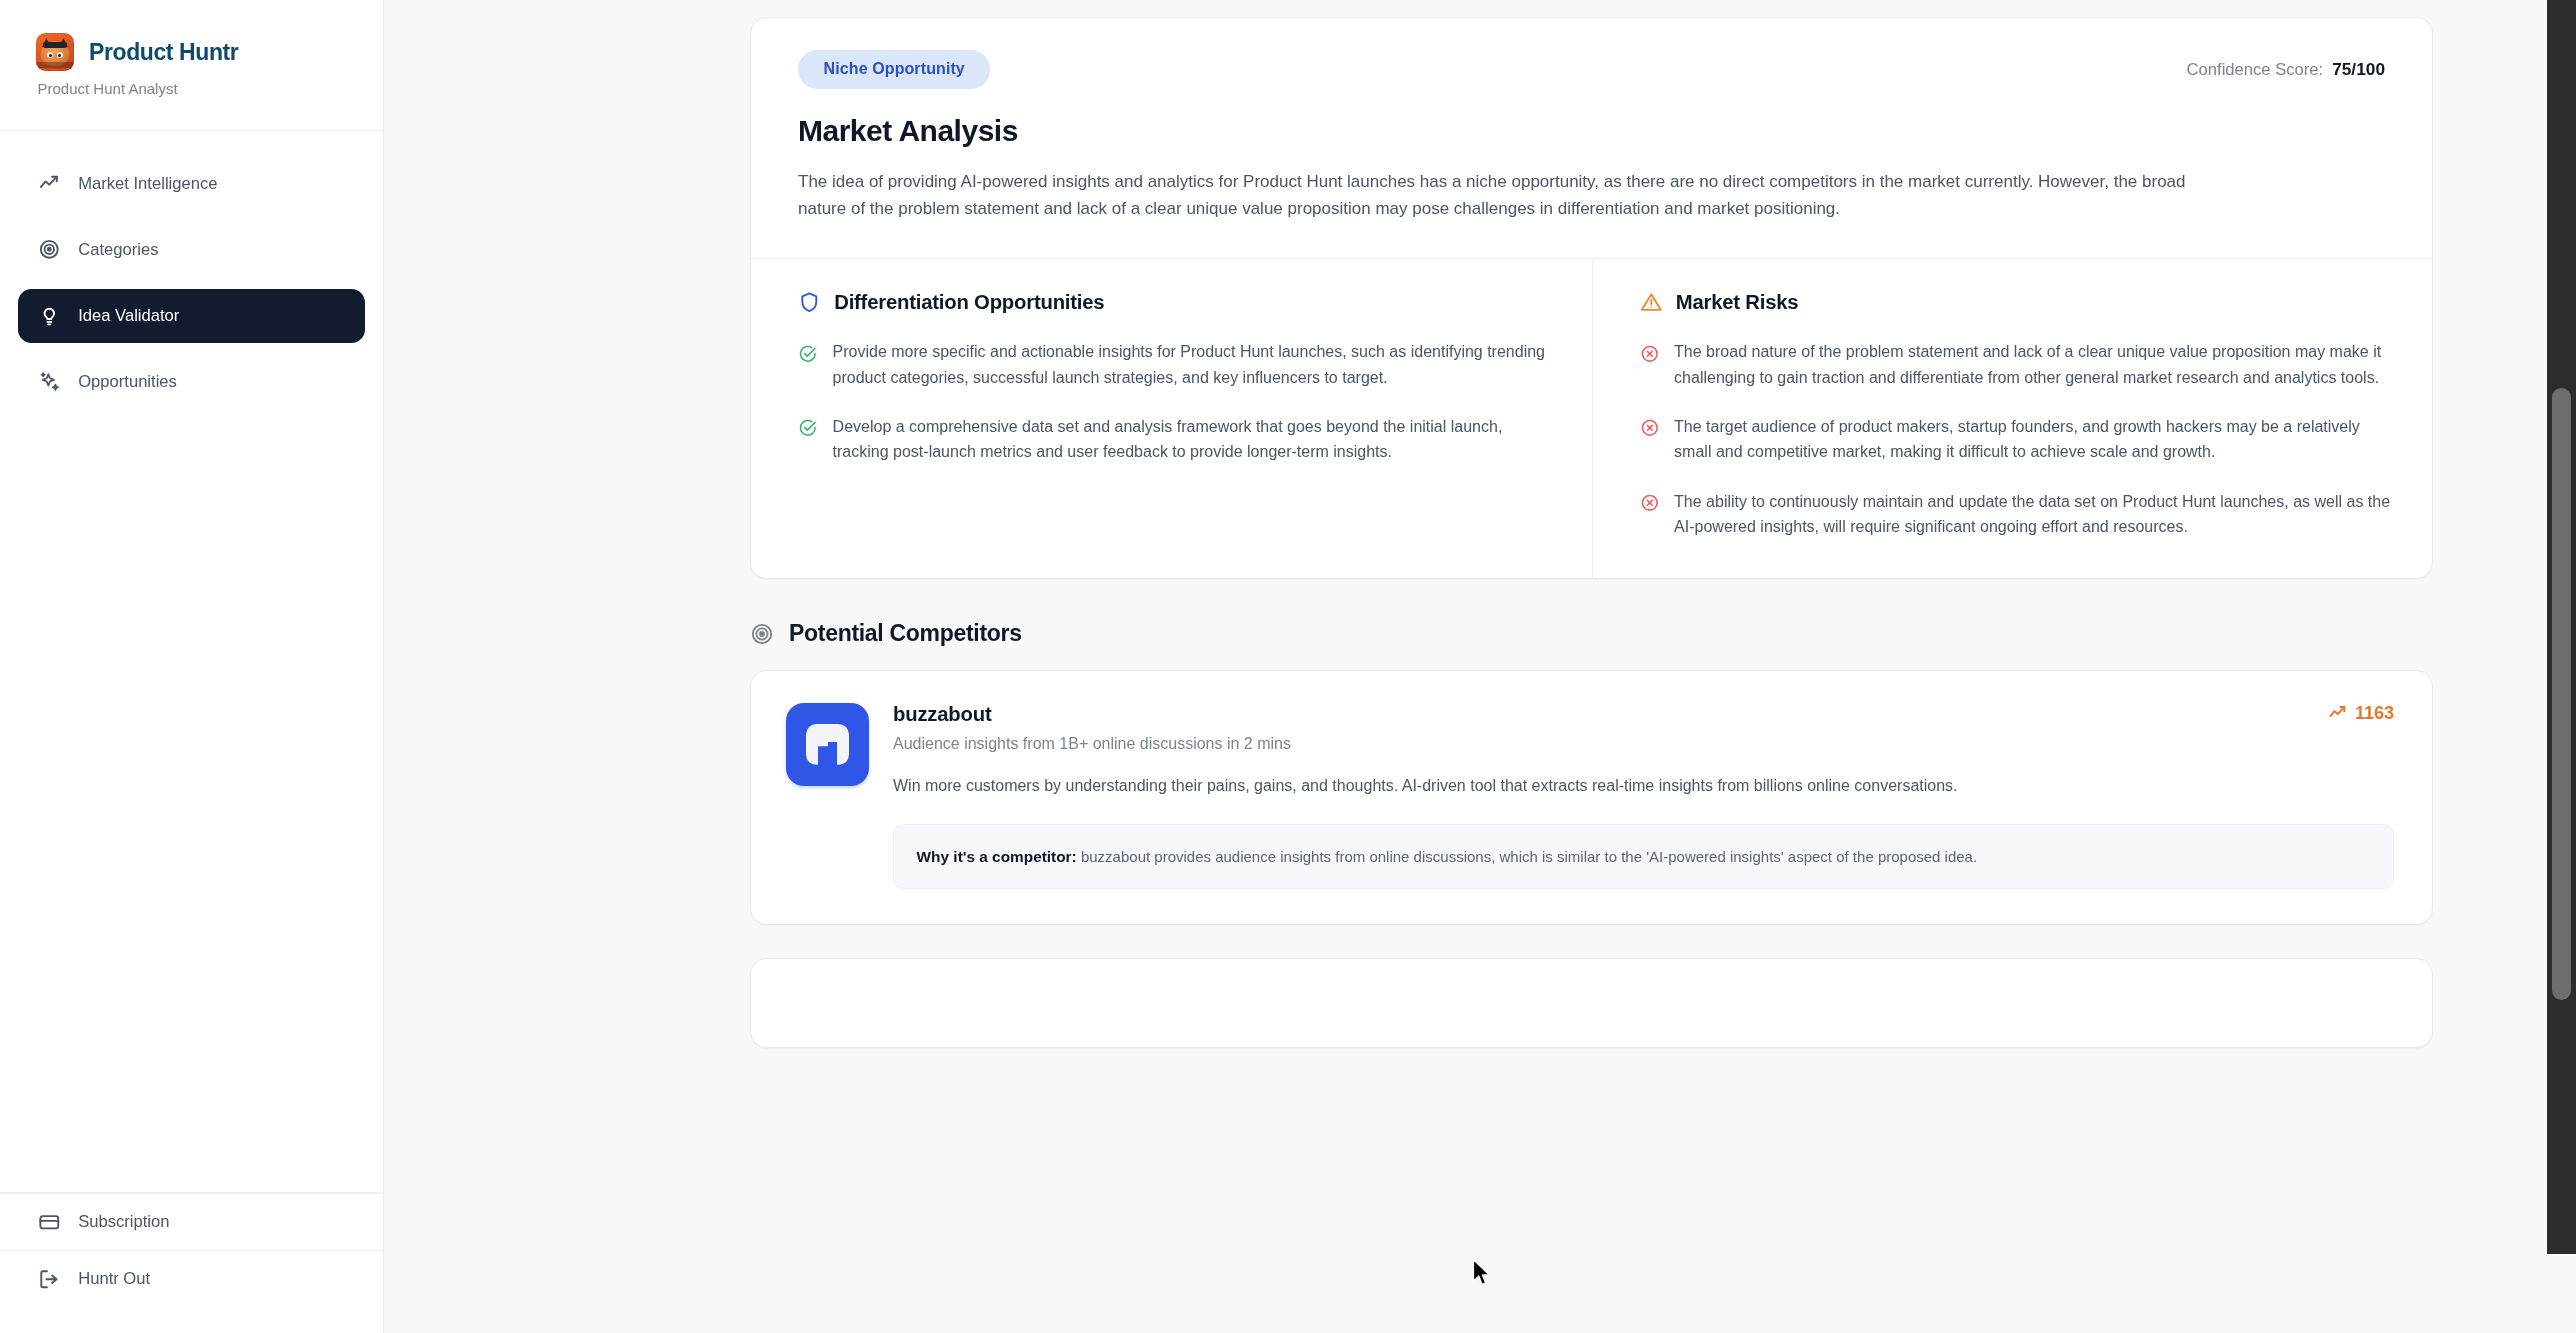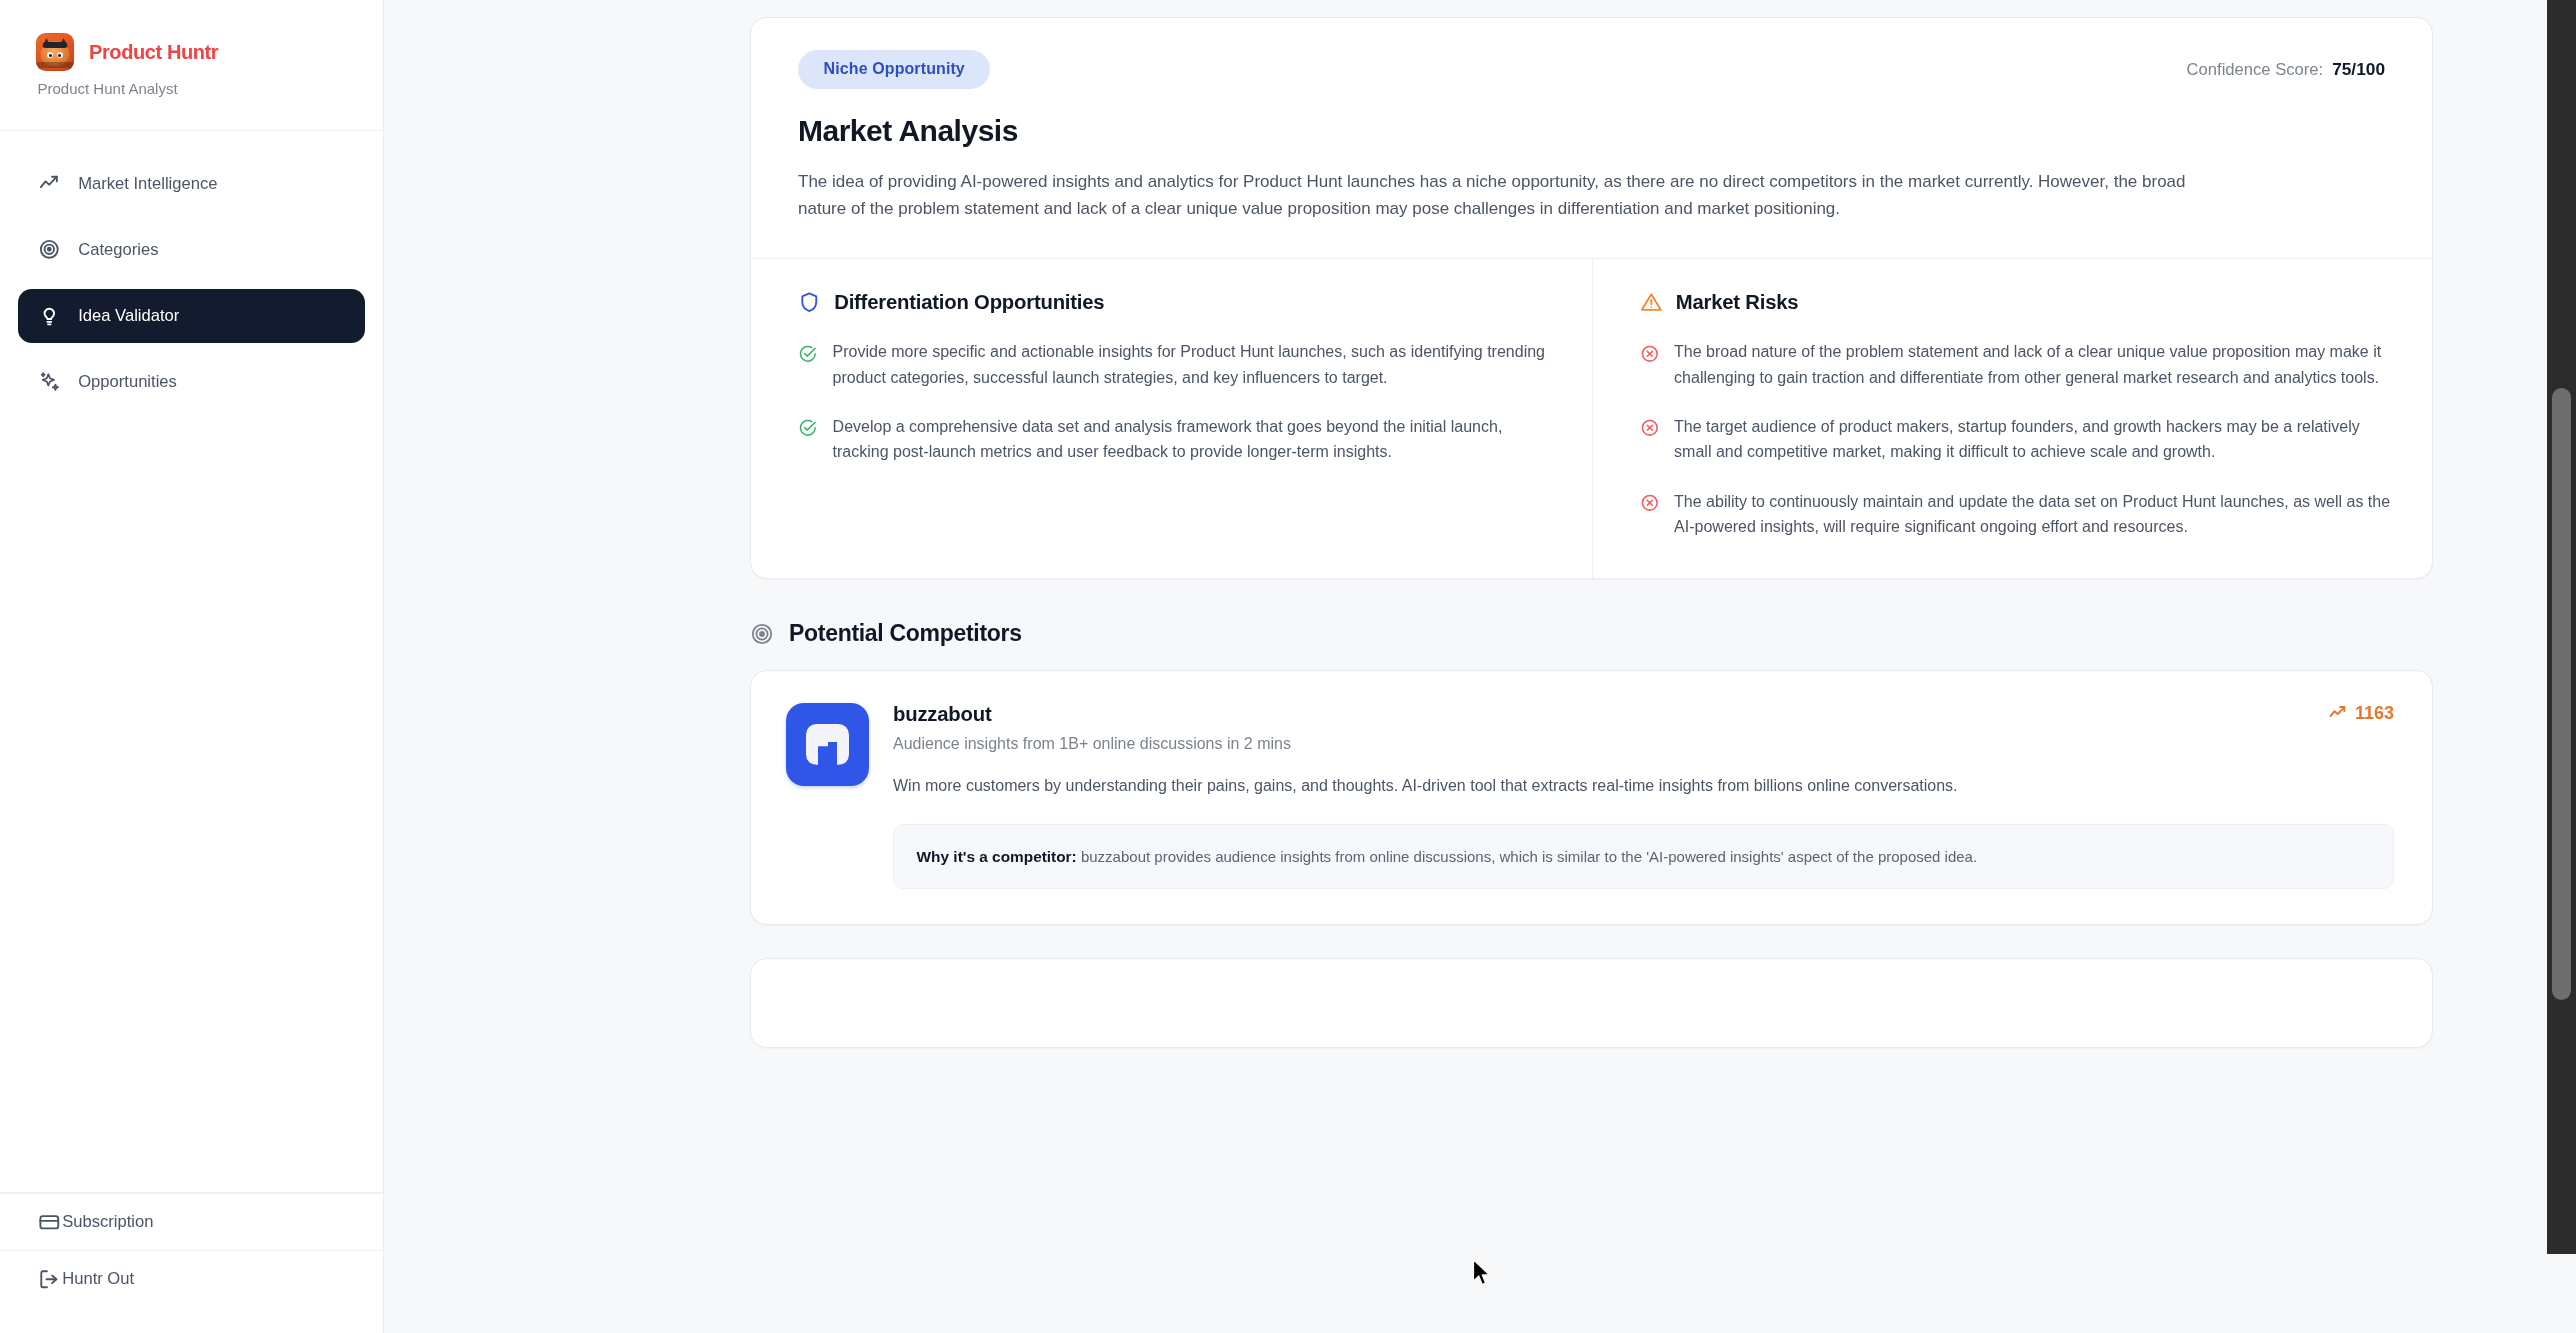--- a/index.html
+++ b/index.html
@@ -39,21 +39,21 @@
   .brand-logo .cat-ear { position:absolute; width:9px; height:9px; background:#2a2a2f; }
   .brand-logo .cat-ear.l { left:6px; top:5.3px; clip-path: polygon(0 100%, 50% 0, 100% 100%); }
   .brand-logo .cat-ear.r { right:6px; top:5.3px; clip-path: polygon(0 100%, 50% 0, 100% 100%); }
   .brand-logo .cat-band { position:absolute; left:6.8px; right:6.8px; top:9px; height:6px; background:#23232a; border-radius:2.3px; }
   .brand-logo .eye { position:absolute; width:6px; height:6px; border-radius:50%; background:#f4f4ee; top:19px; }
   .brand-logo .eye.l { left:11.3px; } .brand-logo .eye.r { right:11.3px; }
   .brand-logo .eye i { position:absolute; left:1.5px; top:1.5px; width:3px; height:3px; background:#1c1c20; border-radius:50%; }
   .brand-logo .cat-foot { position:absolute; left:0; right:0; bottom:3px; height:6px; background:rgba(40,30,25,.35); }
 
   .brand-name {
-    font-size: 20px; font-weight: 700; color: #ef4444; letter-spacing: -0.4px;
+    font-size: 23px; font-weight: 700; color: #0c4a6e; letter-spacing: -0.4px;
   }
   .brand-sub {
     margin-top: 9px; margin-left: 1.5px;
     font-size: 15px; color: #7c838f; font-weight: 400;
   }
 
   .nav { padding: 25.6px 18px 0 18px; flex: 1 1 auto; }
   .nav-item {
     display: flex; align-items: center; gap: 18px;
     height: 54px; padding: 0 19.6px;
@@ -62,21 +62,21 @@
     margin-bottom: 12px;
   }
   .nav-item .ico { width: 22.6px; height: 22.6px; flex: 0 0 22.6px; display:flex; align-items:center; justify-content:center; }
   .nav-item .ico svg { width: 22.6px; height: 22.6px; display:block; }
   .nav-item.active { background: #131c2e; color: #ffffff; }
   .nav-item.active .ico svg { stroke: #ffffff; }
 
   .sidebar-footer { padding: 0 18px 25.6px 18px; }
   .footer-sep { height: 1.5px; background: #eef0f4; margin: 0 -18px 0 -18px; }
   .footer-item {
-    display: flex; align-items: center; gap: 2px;
+    display: flex; align-items: center; gap: 18px;
     height: 56px; padding: 0 19.6px;
     color: #4b5565; font-size: 16.6px; font-weight: 500; cursor: pointer;
   }
   .footer-item .ico { width: 22.6px; height: 22.6px; flex: 0 0 22.6px; display:flex; align-items:center; justify-content:center; }
   .footer-item .ico svg { width: 22.6px; height: 22.6px; display:block; }
 
   
   .main {
     flex: 1 1 auto; height: 1254px; position: relative;
     background: #f7f8fa; overflow: hidden;

